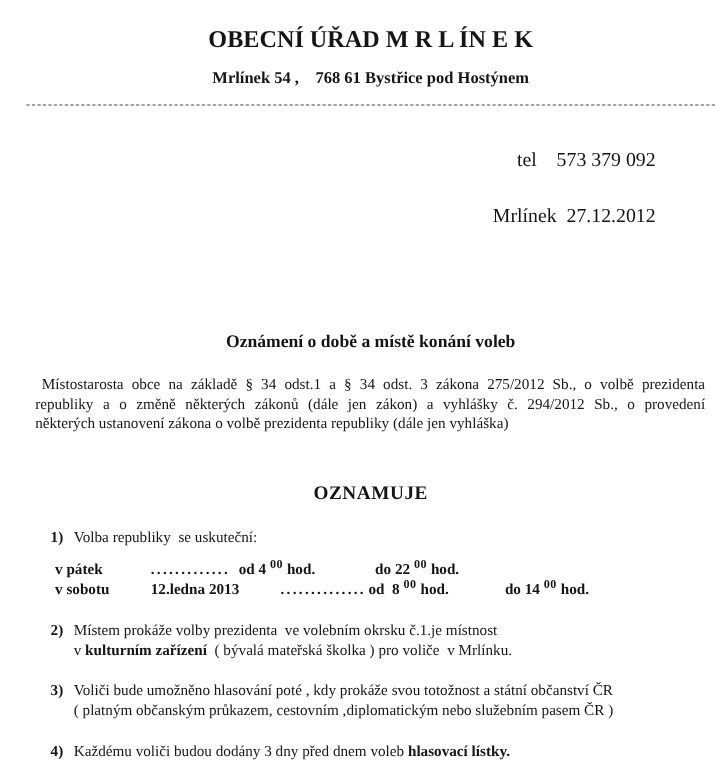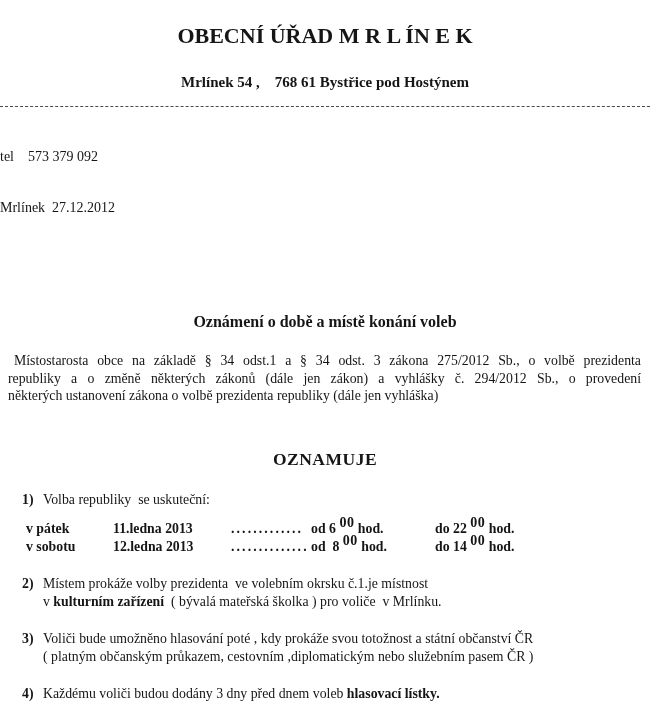--- a/index.html
+++ b/index.html
@@ -4,39 +4,40 @@
 <style>
   html, body { margin: 0; padding: 0; }
   body {
     width: 650px; height: 708px;
     background: #ffffff;
     color: #151515;
     font-family: "Liberation Serif", "DejaVu Serif", serif;
     overflow: hidden;
     -webkit-font-smoothing: antialiased;
   }
-  .page { position: relative; width: 650px; height: 708px; box-sizing: border-box; padding-top: 24px; }
+  .page { position: relative; width: 650px; height: 708px; box-sizing: border-box; padding-top: 24px; padding-left: 24px; }
 
   
   .office-name {
     text-align: center; font-weight: bold; font-size: 22px; line-height: 1.1;
     white-space: pre-wrap;
   }
   .office-address {
-    text-align: center; font-weight: bold; font-size: 15px; margin-top: 26px;
+    text-align: center; font-weight: bold; font-size: 15px; margin-top: 15px;
     white-space: pre-wrap;
   }
   .divider {
     margin-top: 15px; height: 0;
     border-top: 1.6px dashed #4a4a4a;
   }
   .contact-block {
     margin-top: 7px; margin-right: 54px;
-    font-size: 14px; line-height: 17px;
+    text-align: right; font-size: 18px; line-height: 17px;
     white-space: pre-wrap;
+    margin-left: 39px;
   }
 
   
   .notice-title {
     margin-top: 63px; text-align: center; font-weight: bold; font-size: 16px;
   }
 
   
   .intro { margin-top: 21px; padding: 0 9px 0 8px; font-size: 13.8px; line-height: 17.5px; }
   .intro .jline { text-align: justify; text-align-last: justify; }
@@ -56,21 +57,21 @@
   .b { font-weight: bold; }
 
   
   .schedule { margin-top: 11px; margin-bottom: 2px; font-weight: bold; }
   .schedule-row { display: flex; margin-left: 4px; line-height: 18px; white-space: pre; }
   .col-day  { width: 87px;  flex: 0 0 87px; }
   .col-date { width: 118px; flex: 0 0 118px; }
   .col-dots { width: 80px;  flex: 0 0 80px; letter-spacing: 2.1px; overflow: hidden; }
   .col-from { width: 124px; flex: 0 0 124px; }
   .col-to   { flex: 0 0 auto; }
-  sup.hrs { font-size: 14px; letter-spacing: 0.5px; vertical-align: super; line-height: 0; }
+  sup.hrs { font-size: 11px; letter-spacing: 0.5px; vertical-align: super; line-height: 0; }
 
   .gap-item { margin-top: 19px; }
 </style>
 </head>
 <body>
 
 <div class="page">
 
   <div class="office-name">OBECNÍ ÚŘAD M R L ÍN E K</div>
   <div class="office-address">Mrlínek 54 ,    768 61 Bystřice pod Hostýnem</div>
@@ -94,23 +95,22 @@
   <div class="items">
 
     <div class="item">
       <span class="item-marker">1)</span>
       <span class="item-body">Volba republiky  se uskuteční:</span>
     </div>
 
     <div class="schedule">
       <div class="schedule-row">
         <span class="col-day">v pátek</span>
-        <span class="col-date">11.ledna 2013</span>
         <span class="col-dots">.............</span>
-        <span class="col-from"><span>od 6 </span><sup class="hrs">00</sup><span> hod.</span></span>
+        <span class="col-from"><span>od 4 </span><sup class="hrs">00</sup><span> hod.</span></span>
         <span class="col-to"><span>do 22 </span><sup class="hrs">00</sup><span> hod.</span></span>
       </div>
       <div class="schedule-row">
         <span class="col-day">v sobotu</span>
         <span class="col-date">12.ledna 2013</span>
         <span class="col-dots">..............</span>
         <span class="col-from"><span>od  8 </span><sup class="hrs">00</sup><span> hod.</span></span>
         <span class="col-to"><span>do 14 </span><sup class="hrs">00</sup><span> hod.</span></span>
       </div>
     </div>

